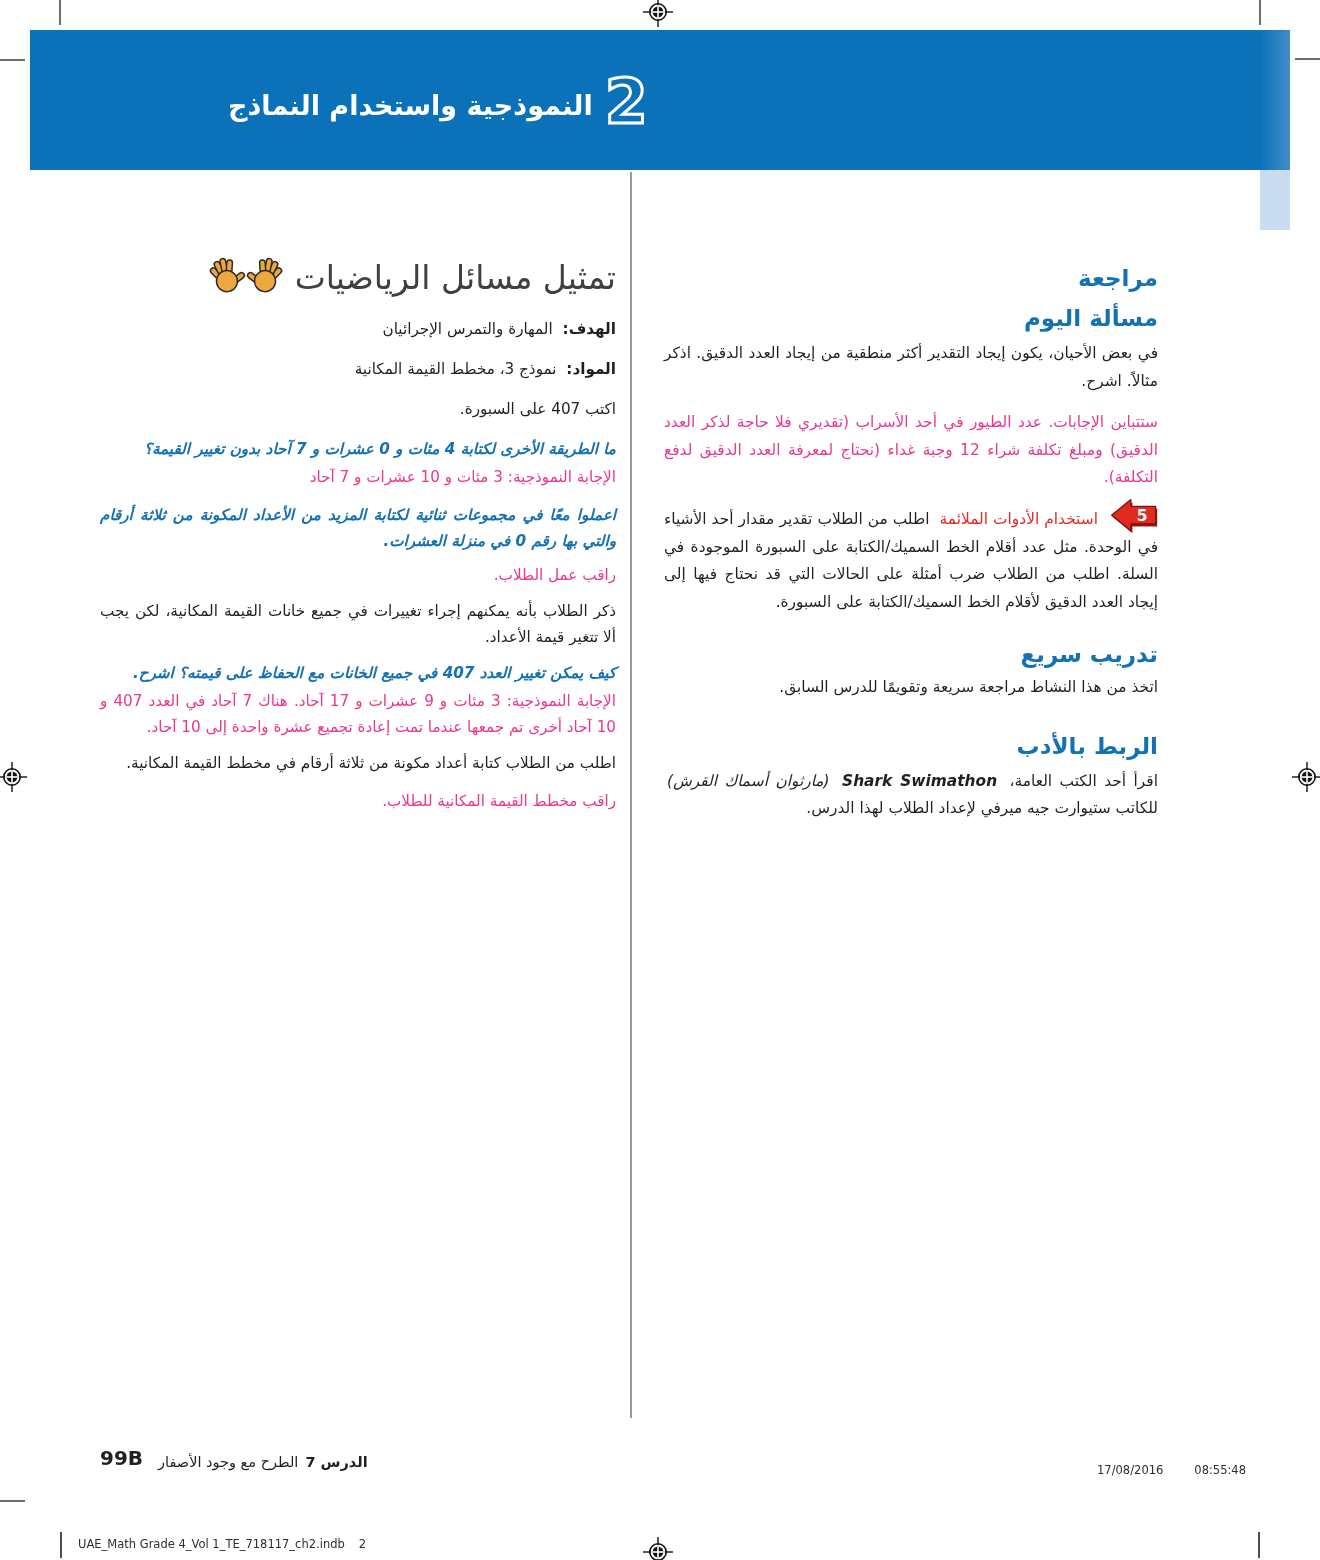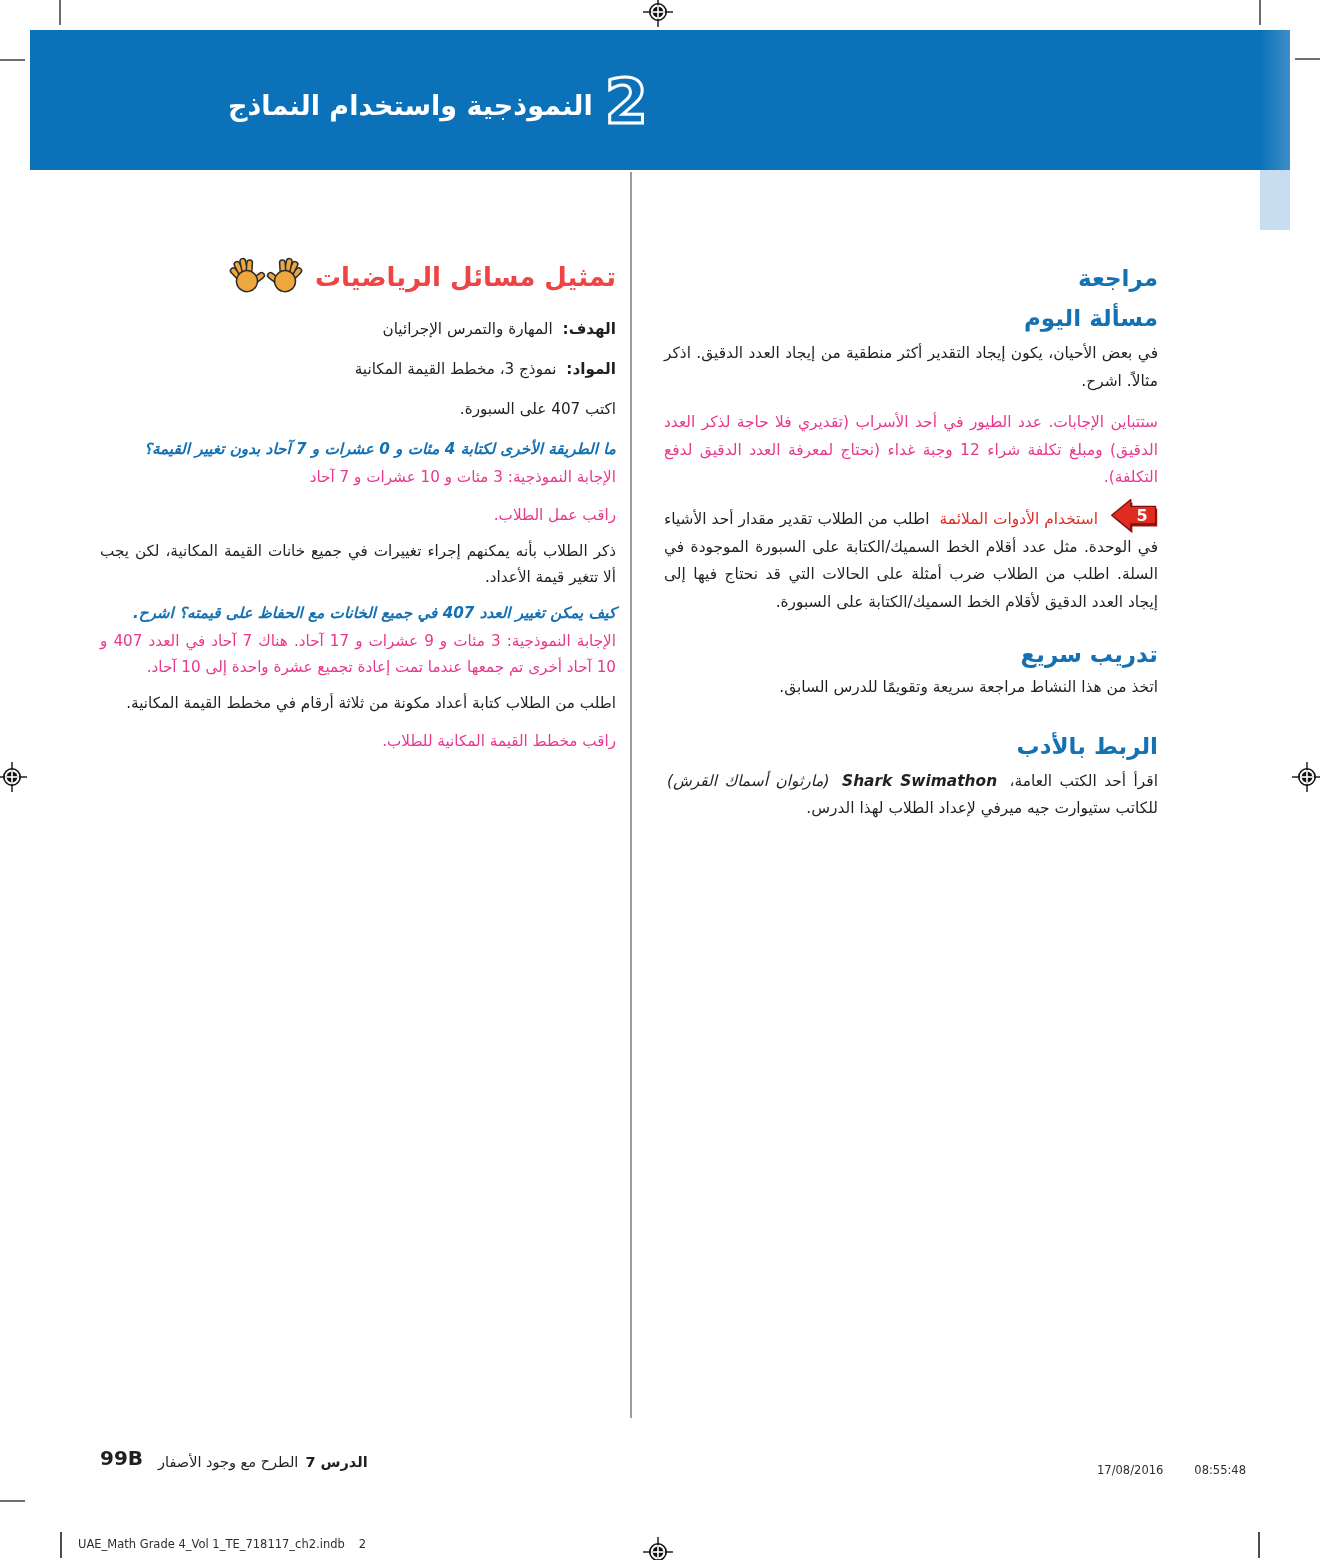--- a/index.html
+++ b/index.html
@@ -36,21 +36,21 @@
   .vdivider{position:absolute;left:630px;top:172px;width:1.5px;height:1246px;background:#9b9b9b;}
   
   .col{position:absolute;direction:rtl;text-align:justify;}
   .colL{left:100px;top:250px;width:516px;font-size:15.2px;line-height:26px;}
   .colR{left:664px;top:264px;width:494px;font-size:15.4px;line-height:27.5px;}
   .col p{margin:0;}
   .pink{color:#e8378d;}
   .red-b{color:#df2a25;font-weight:normal;}
   .bold{font-weight:bold;}
   .q{color:#1471b3;font-weight:bold;font-style:italic;}
-  .head-l{font-size:26px;font-weight:bold;color:#ef4444;line-height:1.2;}
+  .head-l{font-size:33px;font-weight:normal;color:#404040;line-height:1.2;}
   .head-r{font-size:23px;font-weight:bold;color:#1471b3;line-height:28px;margin:0;}
   .mb2{margin-bottom:2px!important;}  .mb6{margin-bottom:6px!important;}
   .mb8{margin-bottom:8px!important;}  .mb10{margin-bottom:10px!important;}
   .mb12{margin-bottom:12px!important;}.mb14{margin-bottom:14px!important;}.mb24{margin-bottom:24px!important;}
   .mb30{margin-bottom:30px!important;}
   .head-row{display:flex;align-items:center;gap:10px;margin-bottom:10px;}
   .hands{width:78px;height:56px;flex:0 0 auto;}
   .seg{margin-left:5px;}
   .lit-en{font-weight:bold;font-style:italic;direction:ltr;unicode-bidi:embed;margin-left:5px;}
   .lit-ar-title{font-weight:normal;font-style:italic;margin-left:3px;}
@@ -147,20 +147,21 @@
     <span class="bold seg">الهدف:</span>
     <span>المهارة والتمرس الإجرائيان</span>
   </p>
   <p class="mb14">
     <span class="bold seg">المواد:</span>
     <span>نموذج 3، مخطط القيمة المكانية</span>
   </p>
   <p class="mb14">اكتب 407 على السبورة.</p>
   <p class="q mb2">ما الطريقة الأخرى لكتابة 4 مئات و 0 عشرات و 7 آحاد بدون تغيير القيمة؟</p>
   <p class="pink mb12">الإجابة النموذجية: 3 مئات و 10 عشرات و 7 آحاد</p>
+  <p class="q mb8">اعملوا معًا في مجموعات ثنائية لكتابة المزيد من الأعداد المكونة من ثلاثة أرقام والتي بها رقم 0 في منزلة العشرات.</p>
   <p class="pink mb10">راقب عمل الطلاب.</p>
   <p class="mb10">ذكر الطلاب بأنه يمكنهم إجراء تغييرات في جميع خانات القيمة المكانية، لكن يجب ألا تتغير قيمة الأعداد.</p>
   <p class="q mb2">كيف يمكن تغيير العدد 407 في جميع الخانات مع الحفاظ على قيمته؟ اشرح.</p>
   <p class="pink mb10">الإجابة النموذجية: 3 مئات و 9 عشرات و 17 آحاد. هناك 7 آحاد في العدد 407 و 10 آحاد أخرى تم جمعها عندما تمت إعادة تجميع عشرة واحدة إلى 10 آحاد.</p>
   <p class="mb12">اطلب من الطلاب كتابة أعداد مكونة من ثلاثة أرقام في مخطط القيمة المكانية.</p>
   <p class="pink">راقب مخطط القيمة المكانية للطلاب.</p>
 </div>
 
 <div class="col colR">
   <p class="head-r mb12">مراجعة</p>

